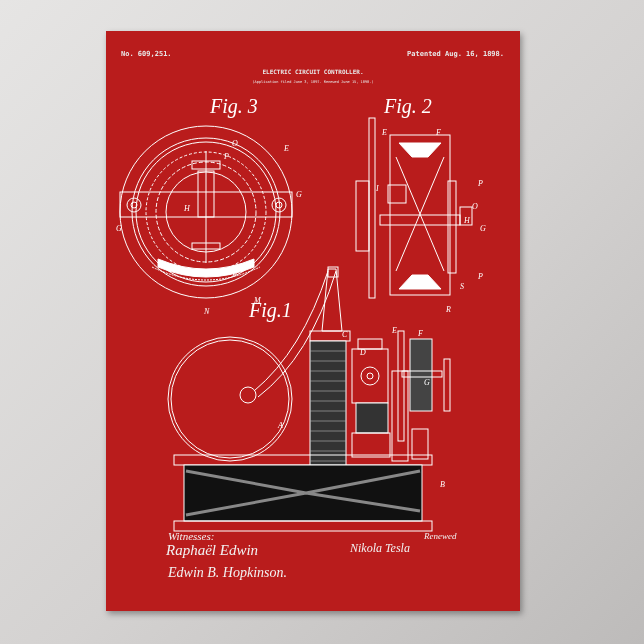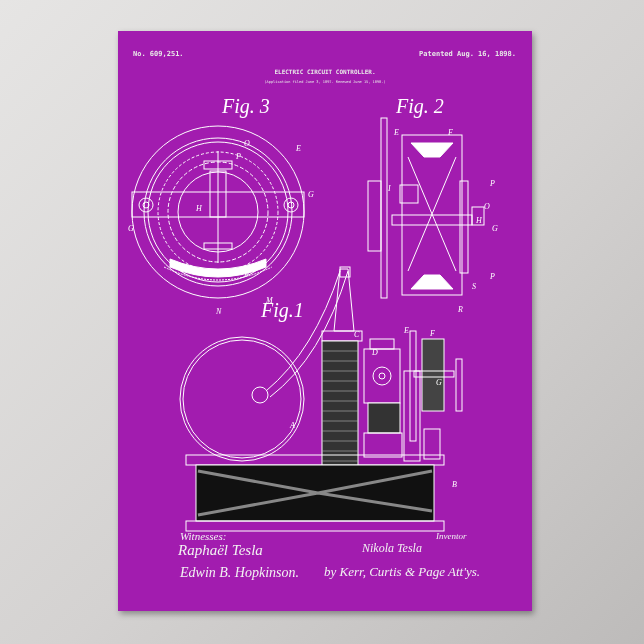--- a/index.html
+++ b/index.html
@@ -1,18 +1,18 @@
 <!DOCTYPE html>
 <html><head>
 <meta charset="utf-8">
 <style>
   html,body{margin:0;padding:0;}
   body{width:644px;height:644px;background:#d6d4d3;position:relative;overflow:hidden;font-family:"Liberation Serif",serif;}
   .bg{position:absolute;inset:0;background:linear-gradient(135deg,#e6e5e4 0%,#d4d2d1 55%,#bdbbba 100%);}
-  .poster{position:absolute;left:118px;top:31px;width:414px;height:580px;background:#a21caf;box-shadow:2px 3px 6px rgba(0,0,0,.35);}
+  .poster{position:absolute;left:106px;top:31px;width:414px;height:580px;background:#b91c1c;box-shadow:2px 3px 6px rgba(0,0,0,.35);}
   .hdr{position:absolute;color:#e8e8e8;font-family:"DejaVu Sans Mono",monospace;font-weight:bold;white-space:nowrap;}
   .h-no{left:15px;top:19px;font-size:7px;}
   .h-pat{right:16px;top:19px;font-size:7px;}
   .h-name{left:0;right:0;text-align:center;top:27px;font-size:6.5px;}
   .h-title{left:0;right:0;text-align:center;top:37px;font-size:6px;}
   .h-app{left:0;right:0;text-align:center;top:49px;font-size:3.6px;font-weight:normal;}
   .fig{position:absolute;color:#fff;font-style:italic;font-family:"Liberation Serif",serif;font-size:20px;}
   .sig{position:absolute;color:#f2f2f2;font-style:italic;font-family:"Liberation Serif",serif;white-space:nowrap;}
   svg{position:absolute;left:0;top:0;}
   .lbl{fill:#fff;font-style:italic;font-family:"Liberation Serif",serif;font-size:8px;}
@@ -136,18 +136,17 @@
         <text x="236" y="306">C</text>
       <text x="254" y="324">D</text>
         <text x="286" y="302">E</text>
       <text x="312" y="305">F</text>
         <text x="318" y="354">G</text>
       <text x="334" y="456">B</text>
     </g>
   </svg>
 
   <div class="sig" style="left:62px;top:499px;font-size:11px;">Witnesses:</div>
-  <div class="sig" style="left:60px;top:511px;font-size:15px;">Raphaël Tesla</div>
+  <div class="sig" style="left:60px;top:511px;font-size:15px;">Raphaël Edwin</div>
   <div class="sig" style="left:62px;top:534px;font-size:14px;">Edwin B. Hopkinson.</div>
-  <div class="sig" style="left:318px;top:500px;font-size:9px;">Inventor</div>
+  <div class="sig" style="left:318px;top:500px;font-size:9px;">Renewed</div>
   <div class="sig" style="left:244px;top:510px;font-size:12px;">Nikola Tesla</div>
-  <div class="sig" style="left:206px;top:533px;font-size:13px;">by Kerr, Curtis &amp; Page Att'ys.</div>
 </div>
 
 </body></html>

